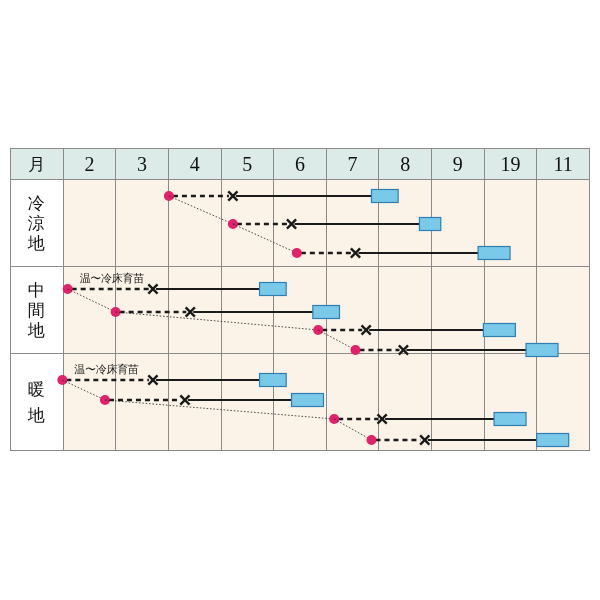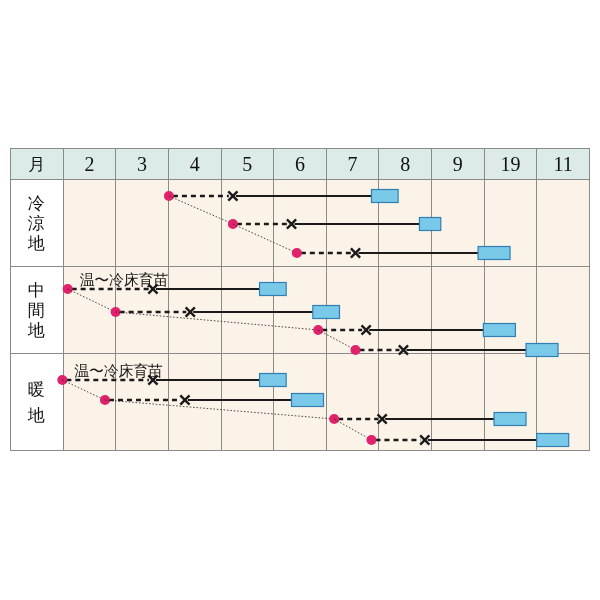--- a/index.html
+++ b/index.html
@@ -53,21 +53,21 @@
   .r1 td{height:86px;}
   .r2 td{height:86px;}
   .r3 td{height:96px;}
 
   
   .ov{position:absolute;left:0;top:0;width:600px;height:600px;pointer-events:none;}
 
   .note{
     position:absolute;
     font-family:Liberation Sans, sans-serif;
-    font-size:15px;
+    font-size:11px;
     color:#1a1a1a;
     white-space:nowrap;
     letter-spacing:-0.3px;
     text-align:right;
   }
 </style>
 </head>
 <body>
 
 <div id="stage">

